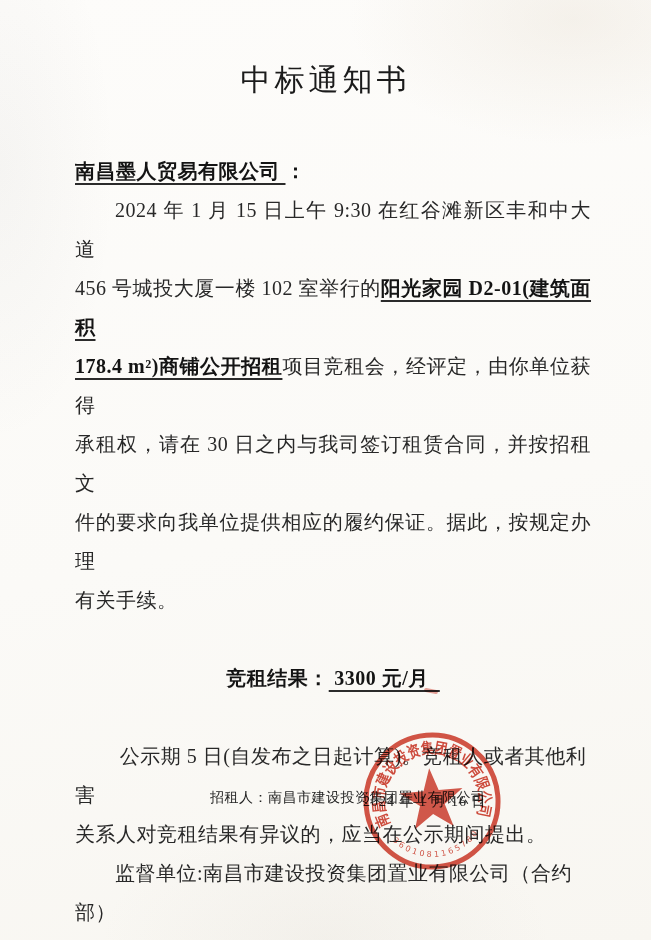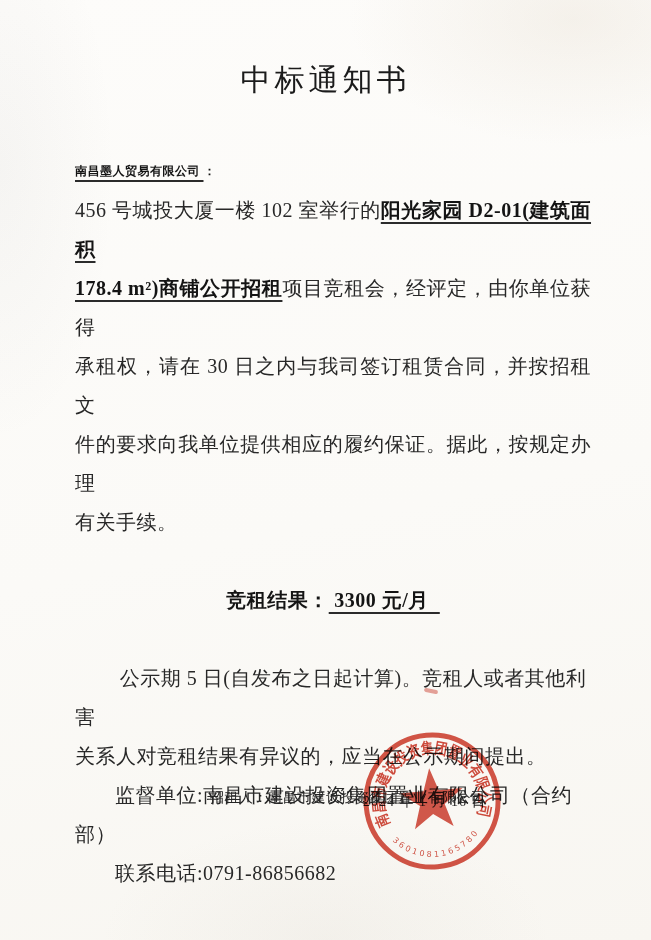--- a/index.html
+++ b/index.html
@@ -20,21 +20,21 @@
     margin:0;text-align:center;
     font-size:30px;font-weight:400;letter-spacing:4px;color:#1b1b1b;
   }
   .content{
     position:absolute;left:75px;top:152px;width:516px;
     font-size:20px;
   }
   .line{min-height:39px;line-height:39px;letter-spacing:0.5px;}
   .just{text-align:justify;text-align-last:justify;}
   .indent{text-indent:40px;}
-  .sz18{font-size:12px;}
+  .sz18{font-size:20px;}
   .b{font-weight:bold;color:#141414;}
   .u{text-decoration:underline;text-underline-offset:5px;text-decoration-thickness:2px;text-decoration-color:#2b2b2b;}
   .mt{margin-top:39px;text-align:center;}
   .sig-lessor{
     position:absolute;left:210px;top:778px;
     font-size:14px;line-height:39px;letter-spacing:0.5px;color:#232323;
   }
   .sig-date{
     position:absolute;left:363px;top:782px;
     font-size:14px;line-height:39px;letter-spacing:1px;color:#232323;
@@ -60,20 +60,21 @@
 <body>
 
 <div class="page">
 
   <h1 class="title">中标通知书</h1>
 
   <div class="content">
 
     <div class="line sz18"><span class="b u">南昌墨人贸易有限公司&nbsp;</span><span class="b">：</span></div>
 
+    <div class="line just indent">2024 年 1 月 15 日上午 9:30 在红谷滩新区丰和中大道</div>
 
     <div class="line just"><span>456 号城投大厦一楼 102 室举行的</span><span class="b u">阳光家园 D2-01(建筑面积</span></div>
 
     <div class="line just"><span class="b u">178.4 m²)商铺公开招租</span><span>项目竞租会，经评定，由你单位获得</span></div>
 
     <div class="line just">承租权，请在 30 日之内与我司签订租赁合同，并按招租文</div>
     <div class="line just">件的要求向我单位提供相应的履约保证。据此，按规定办理</div>
     <div class="line">有关手续。</div>
 
     <div class="line mt"><span class="b">竞租结果：</span><span class="b u">&nbsp;3300 元/月&nbsp;&nbsp;</span></div>

